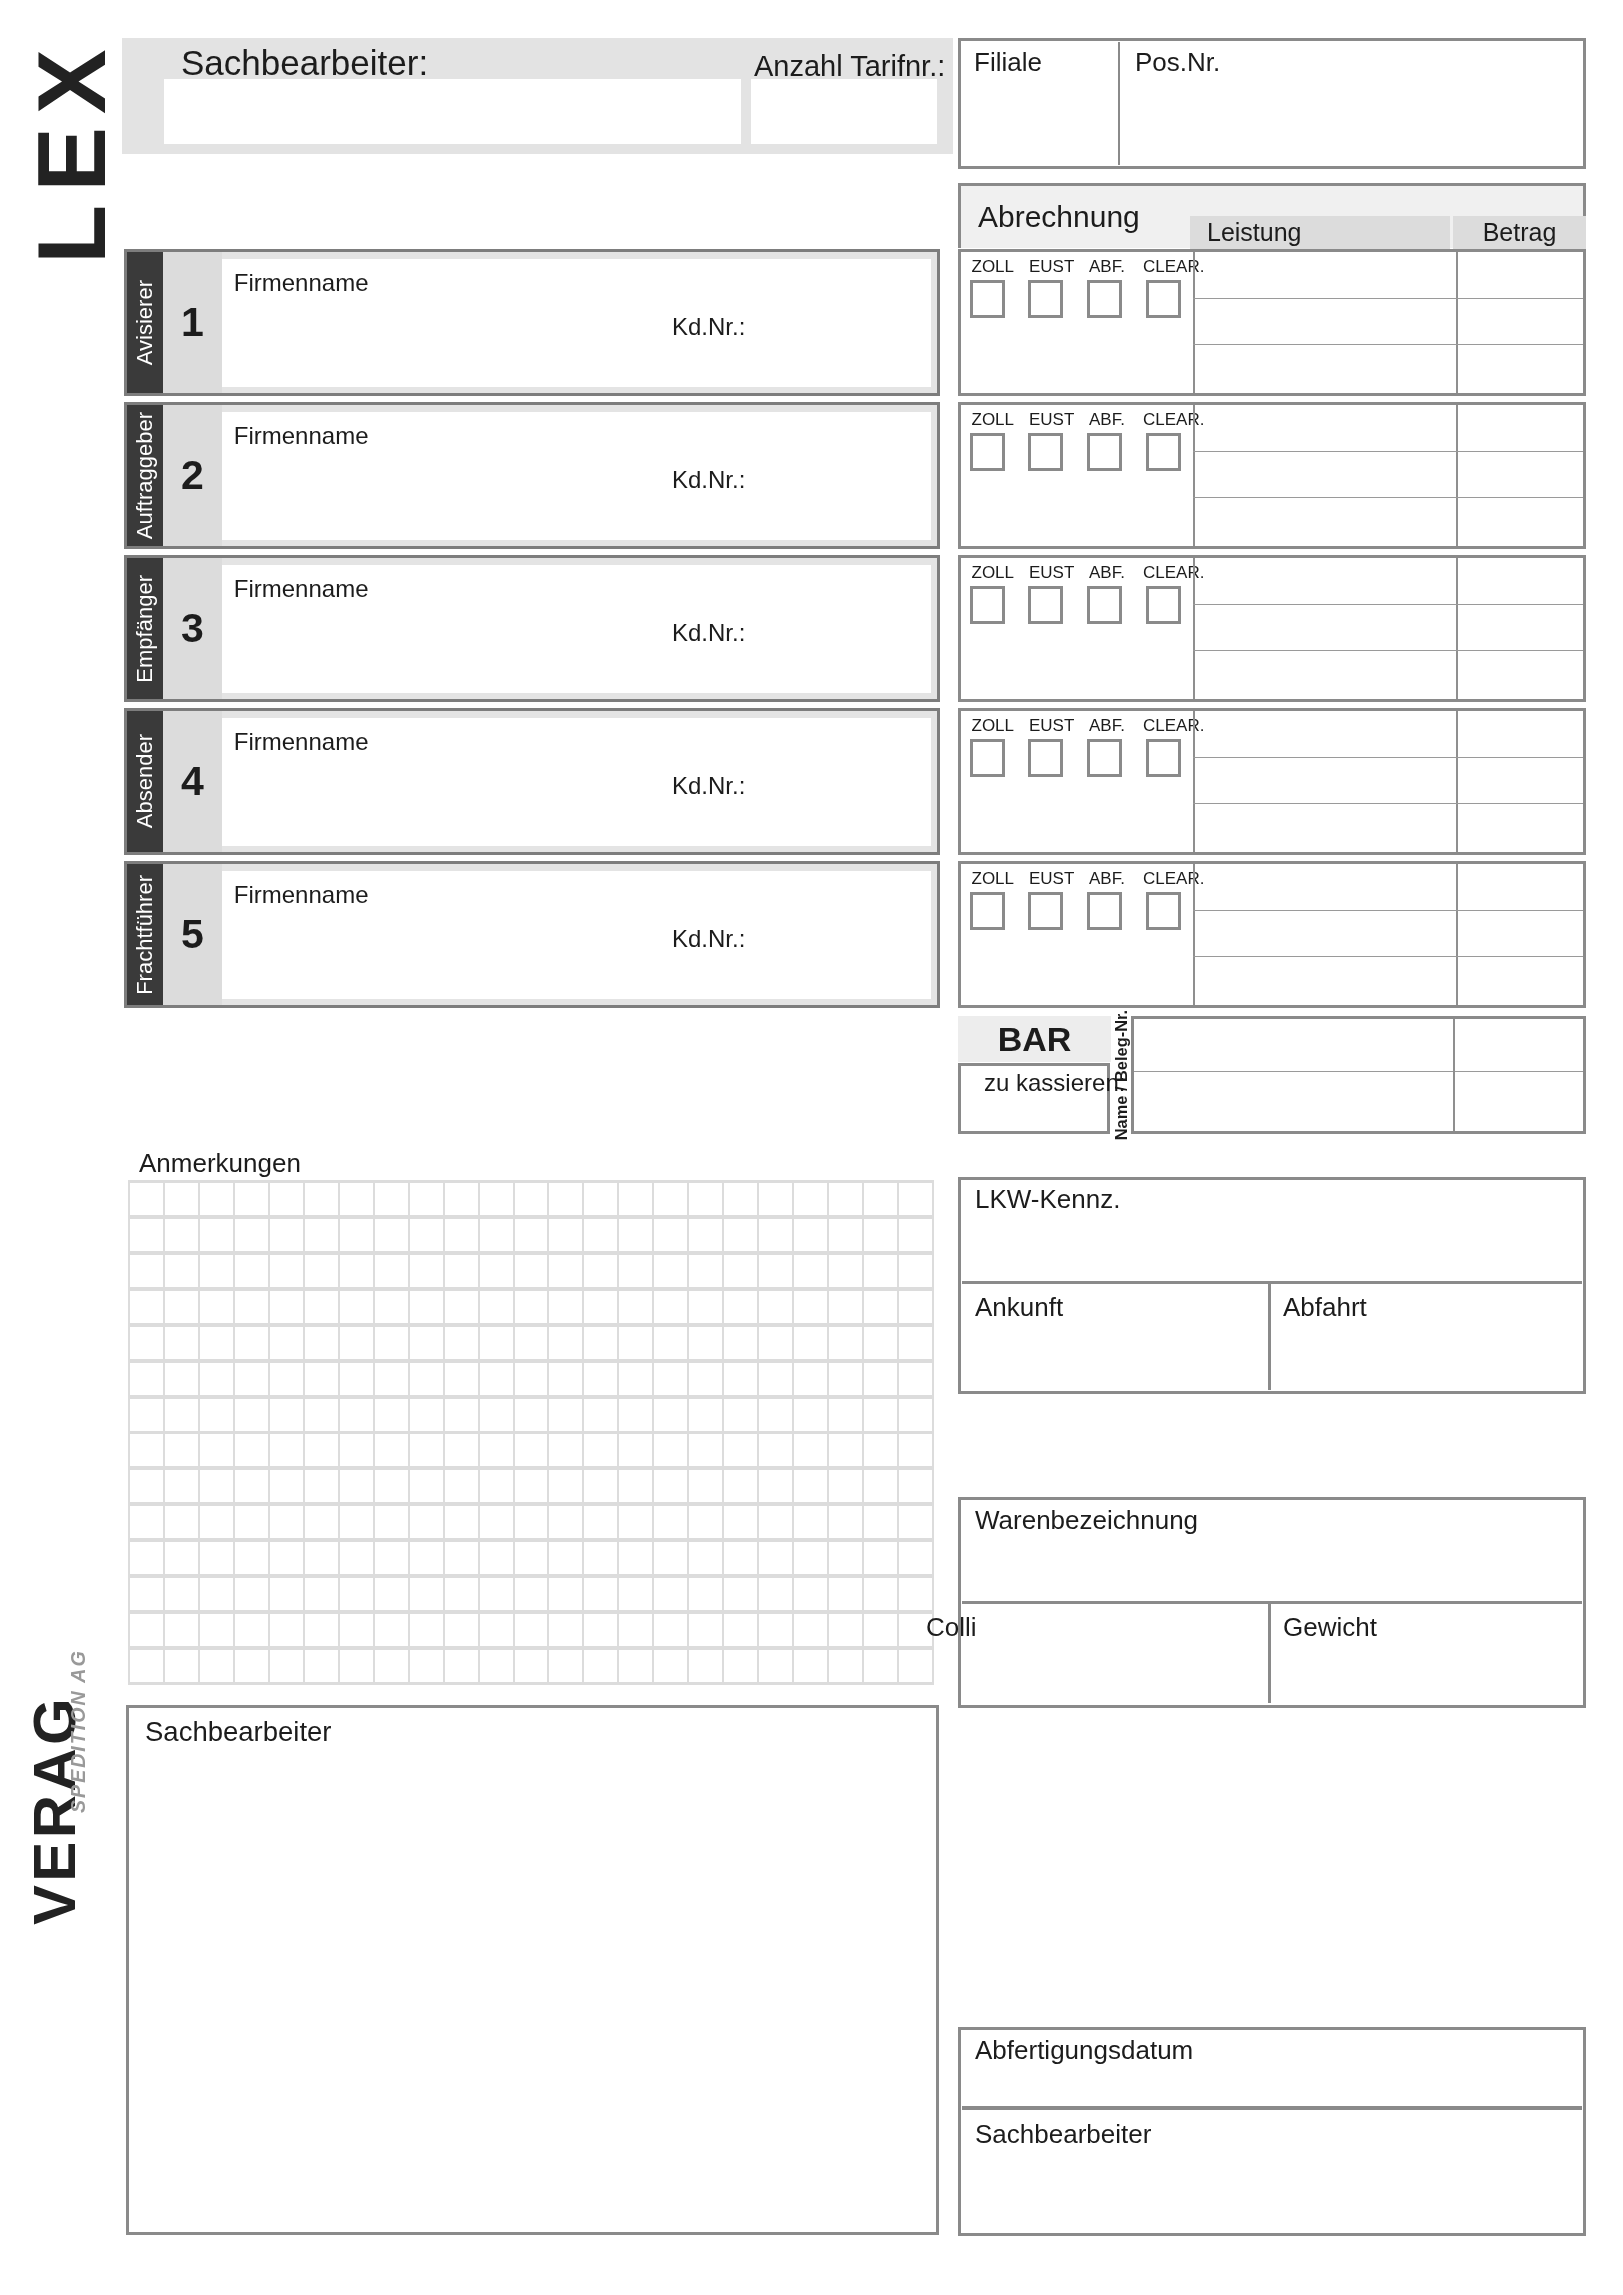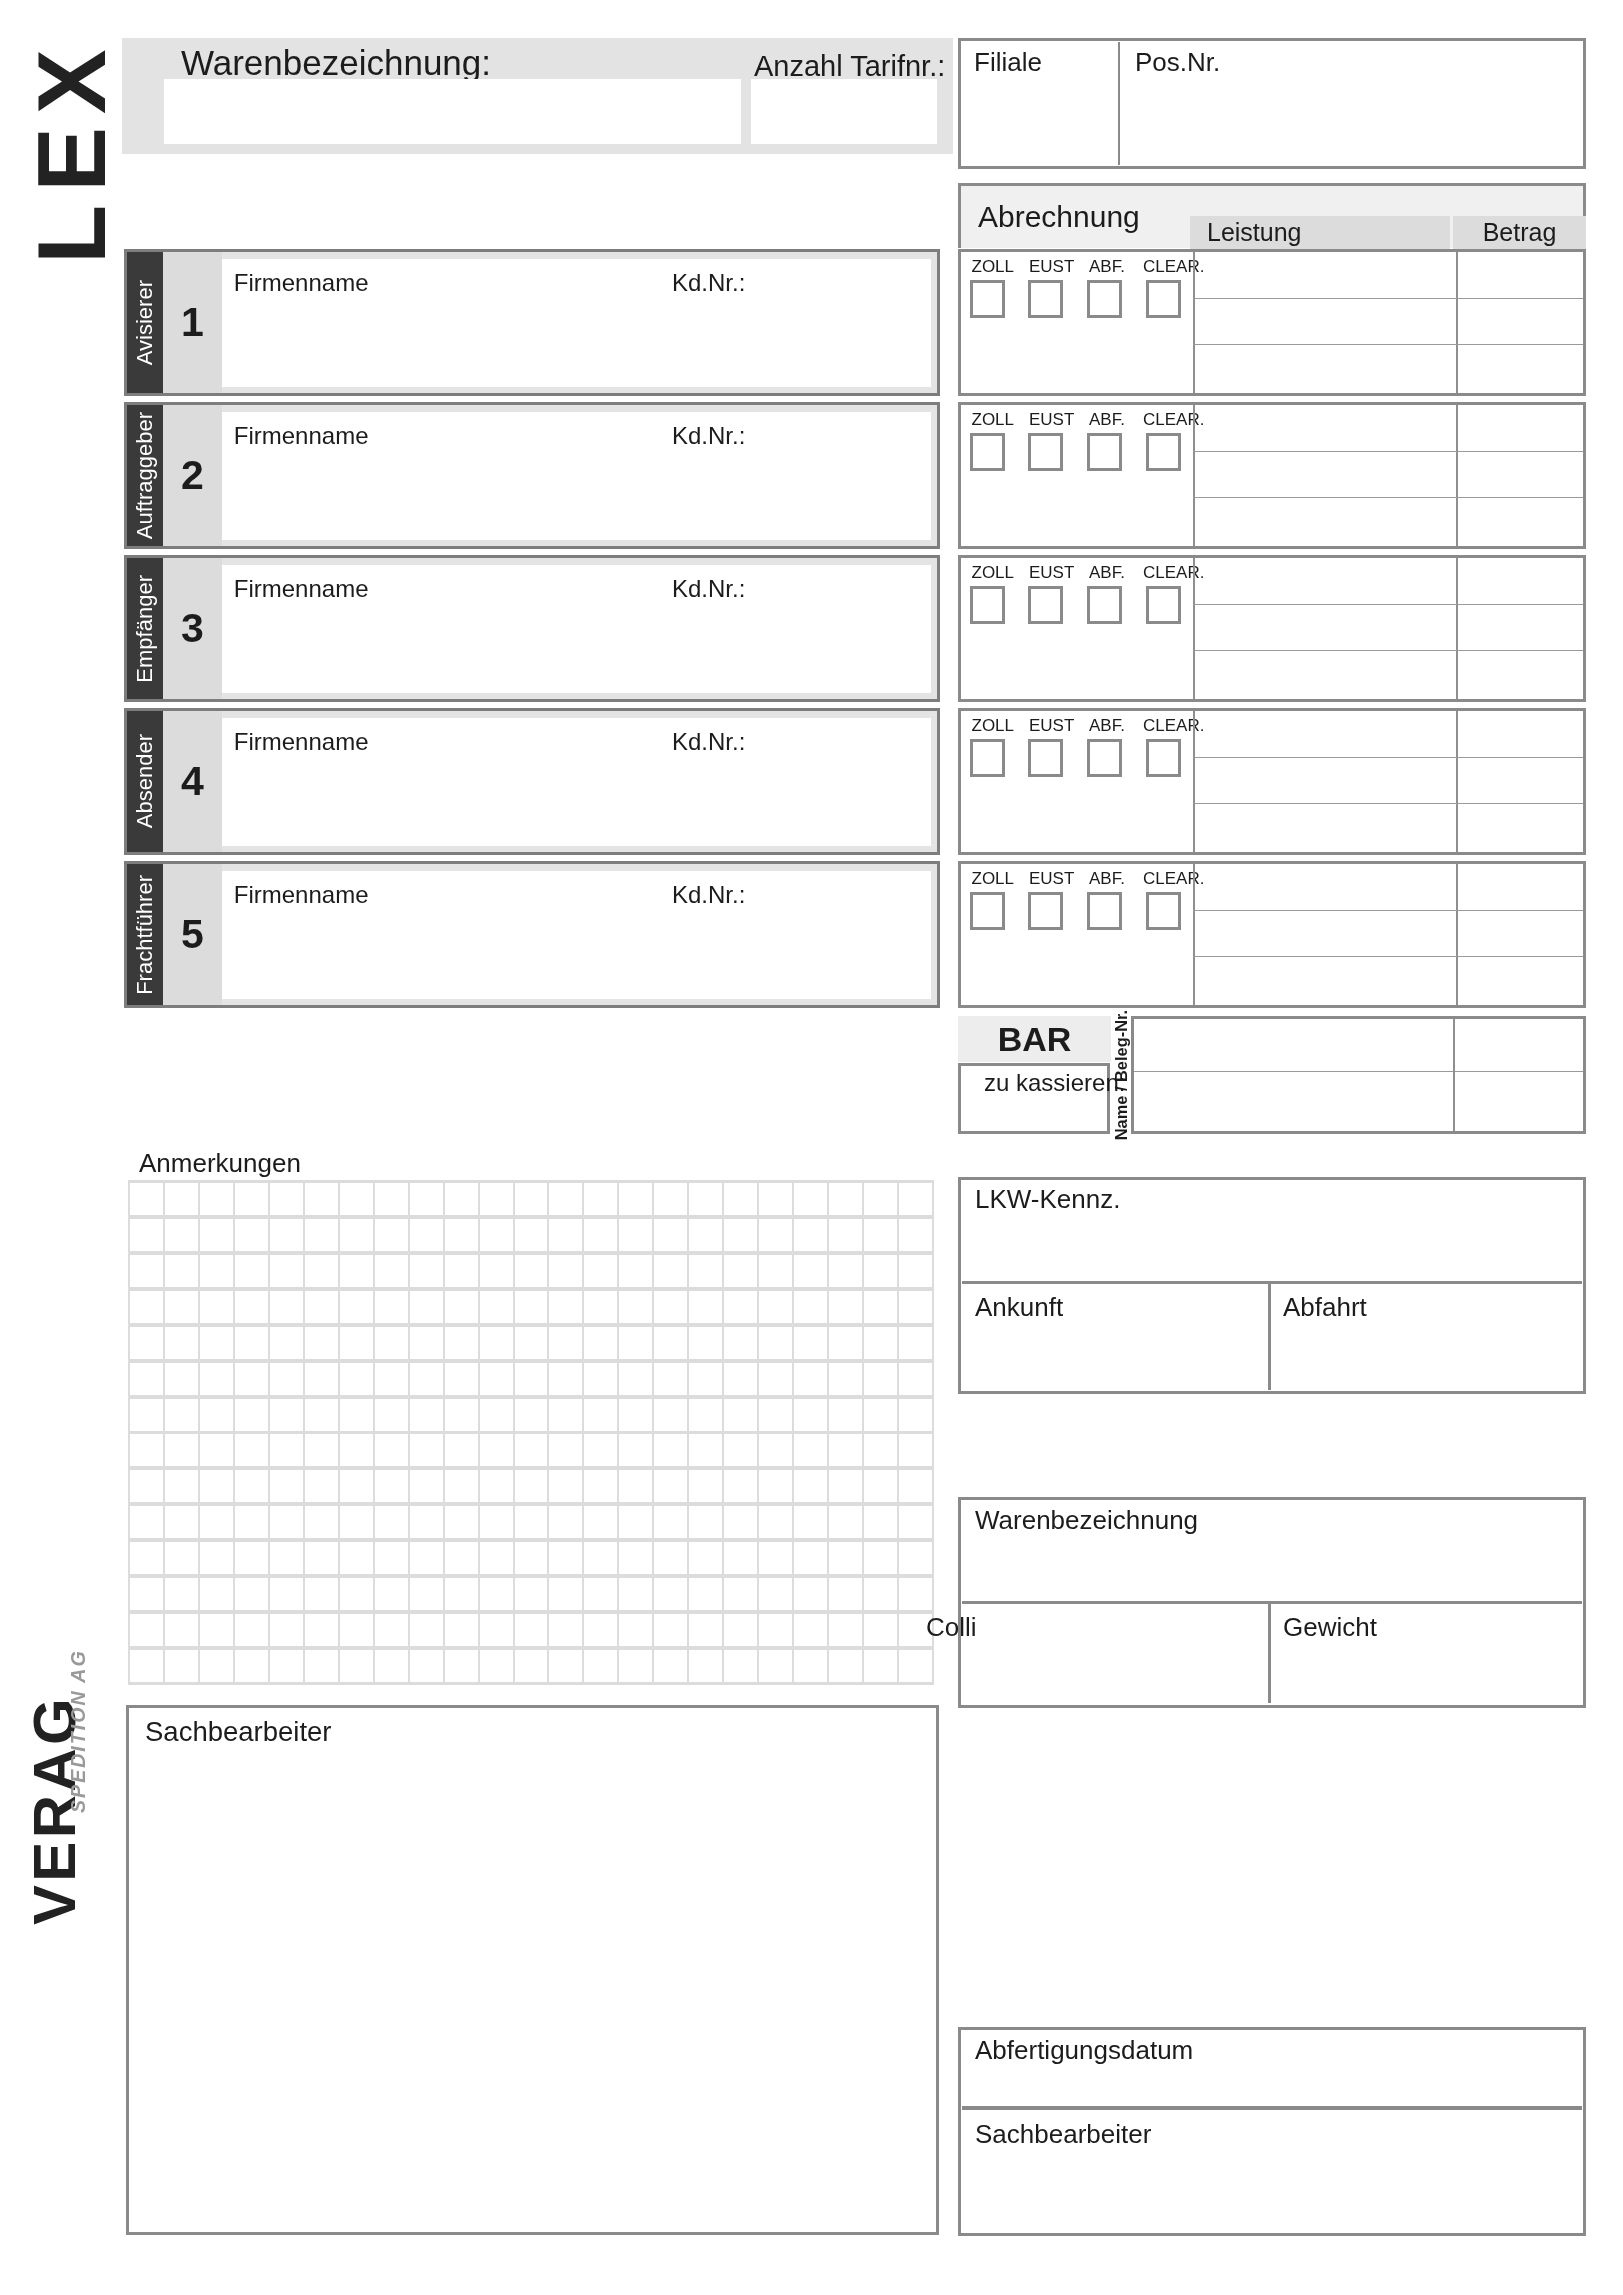--- a/index.html
+++ b/index.html
@@ -40,21 +40,21 @@
   .band-cell span { font-size:25px; }
 
   
   .party { left:124px; width:816px; height:147px; background:#e4e4e4; border:3.3px solid #7d7d7d; }
   .party-role { position:absolute; left:0; top:0; bottom:0; width:36px; background:#3a3a3a; display:flex; align-items:center; justify-content:center; }
   .party-role .vtext { color:#fff; font-size:22px; }
   .party-num { position:absolute; left:36px; top:0; bottom:0; width:59px; background:#dcdcdc; display:flex; align-items:center; justify-content:center; font-size:41px; font-weight:800; }
   .party-field { position:absolute; left:95px; top:6.5px; right:6.5px; bottom:6.5px; background:#fff; }
   .party-field .flabel { position:absolute; top:10.5px; font-size:24px; }
   .party-field .fn { left:11.8px; }
-  .party-field .kd { left:450px; }
+  .party-field .kd { left:450px;margin-top:44px; }
 
   
   .abr { left:958px; width:628px; height:147px; background:#fff; border:3.9px solid #8a8a8a; }
   .cbl { position:absolute; top:5.2px; font-size:17px; letter-spacing:0px; }
   .cb { position:absolute; top:27.5px; width:35px; height:38px; border:3.9px solid #8a8a8a; background:#fff; }
   .vl { position:absolute; top:0; bottom:0; width:2px; background:#8f8f8f; }
   .hl { position:absolute; left:232px; right:0; height:1.3px; background:#9a9a9a; }
 
   
   .bar-label-box { left:958px; top:1016px; width:153px; height:46px; background:#ededed; display:flex; align-items:center; justify-content:center; }
@@ -86,21 +86,21 @@
 </head>
 <body>
 
 <div class="page">
 
   <div class="abs lex-logo">
     <span class="vtext">LEX</span>
   </div>
 
   <div class="abs hdr-box"></div>
-  <div class="abs hdr-title">Warenbezeichnung:</div>
+  <div class="abs hdr-title">Sachbearbeiter:</div>
   <div class="abs hdr-input-a"></div>
   <div class="abs hdr-anzahl-label">Anzahl Tarifnr.:</div>
   <div class="abs hdr-input-b"></div>
 
   <div class="abs filiale-box"></div>
   <div class="abs filiale-divider"></div>
   <div class="abs filiale-label">Filiale</div>
   <div class="abs posnr-label">Pos.Nr.</div>
 
   <div class="abs abr-hdr"></div>

